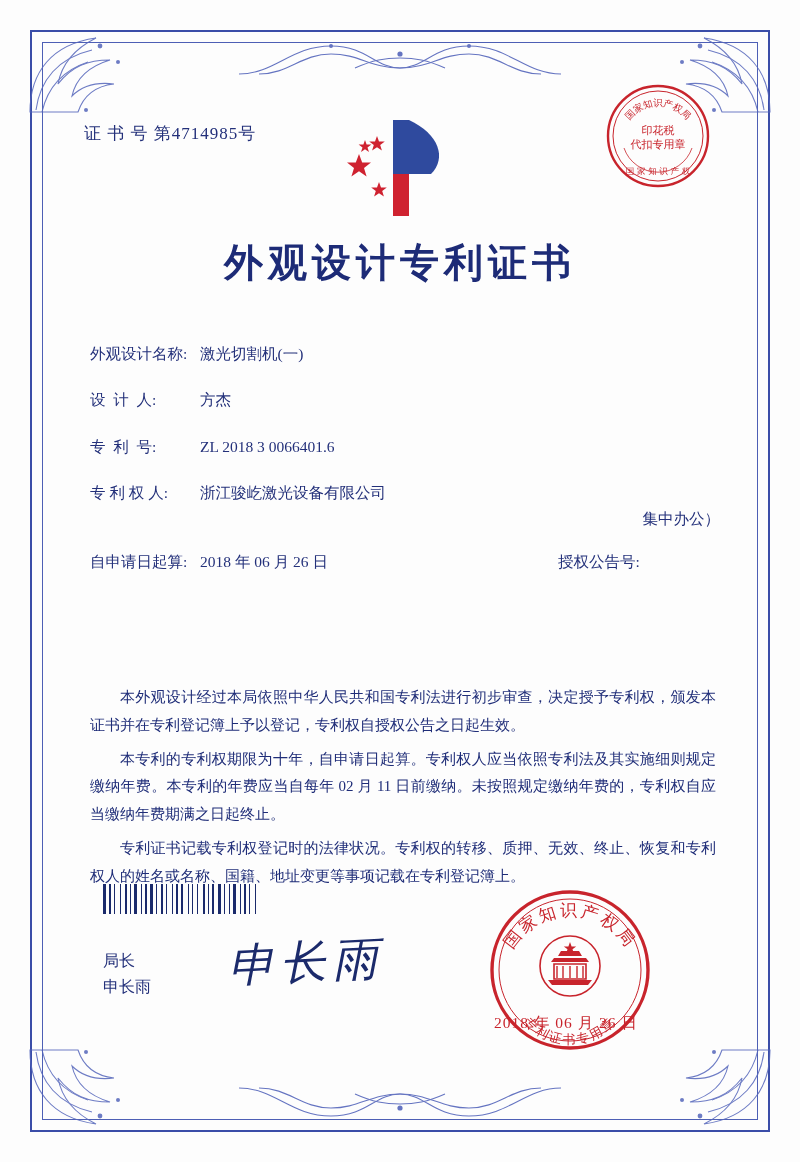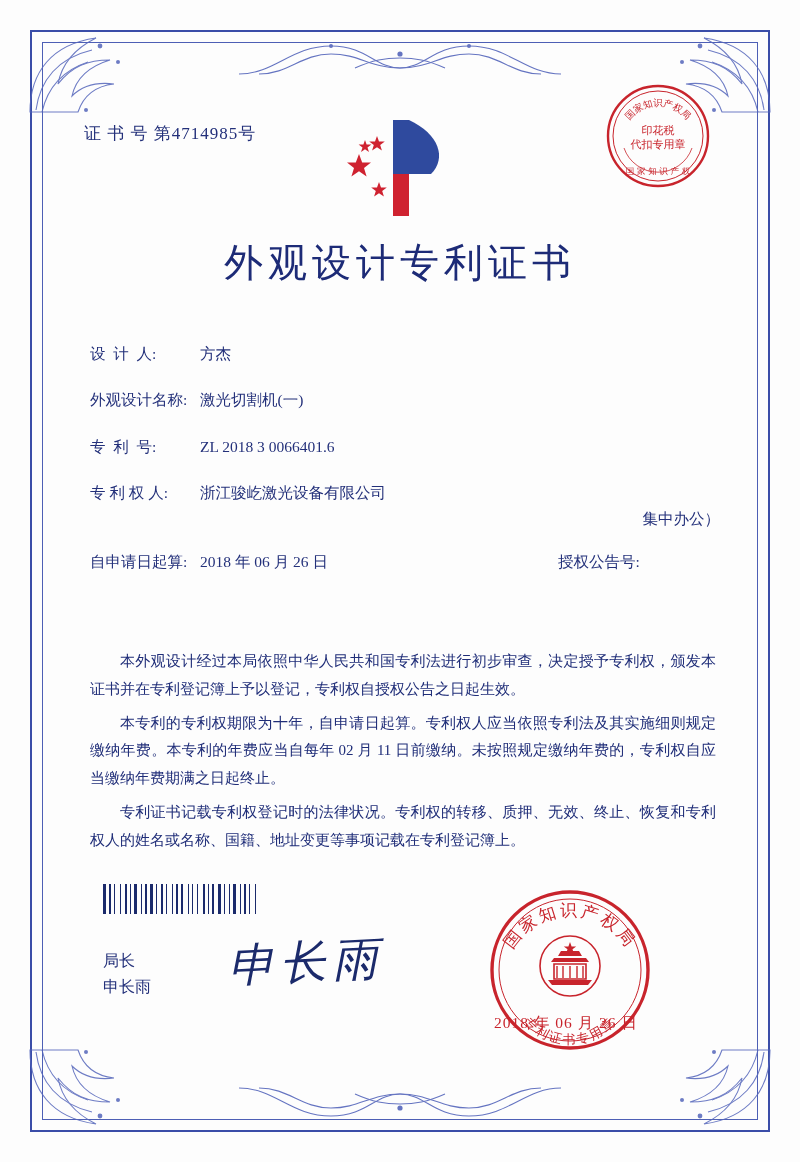--- a/index.html
+++ b/index.html
@@ -95,21 +95,21 @@
     height: 108px;
   }
   .top-seal svg { width: 100%; height: 100%; display: block; }
 
   .title {
     position: absolute;
     left: 0; right: 0;
     top: 236px;
     text-align: center;
     font-size: 39px;
-    font-weight: normal;
+    font-weight: bold;
     letter-spacing: 5px;
     color: #1d2b77;
     font-family: "DejaVu Serif", "Liberation Serif", serif;
   }
 
   
   .fields {
     position: absolute;
     left: 90px;
     right: 80px;
@@ -146,21 +146,21 @@
     margin-top: -18px;
     margin-bottom: 20px;
     text-align: right;
   }
 
   
   .body-text {
     position: absolute;
     left: 90px;
     right: 84px;
-    top: 648px;
+    top: 684px;
     font-size: 15px;
     line-height: 1.85;
     color: #1f2d78;
     text-align: justify;
   }
   .body-text p {
     margin: 0 0 6px 0;
     text-indent: 2em;
   }
 
@@ -325,26 +325,26 @@
       <text x="54" y="66" font-size="11" fill="#c8242c" text-anchor="middle" font-family="'DejaVu Serif',serif">代扣专用章</text>
       <path d="M 20 66 A 36 36 0 0 0 88 66" fill="none" stroke="#c8242c" stroke-width="0.8"></path>
       <text x="54" y="92" font-size="8.5" fill="#c8242c" text-anchor="middle" font-family="'DejaVu Serif',serif">国 家 知 识 产 权</text>
     </svg>
   </div>
 
   <div class="title">外观设计专利证书</div>
 
   <div class="fields">
     <div class="frow">
+      <span class="flabel">外观设计名称:</span>
+      <span class="fvalue">激光切割机(一)</span>
+    </div>
+    <div class="frow">
       <span class="flabel">设  计  人:</span>
       <span class="fvalue">方杰</span>
-    </div>
-    <div class="frow">
-      <span class="flabel">外观设计名称:</span>
-      <span class="fvalue">激光切割机(一)</span>
     </div>
     <div class="frow">
       <span class="flabel">专  利  号:</span>
       <span class="fvalue">ZL 2018 3 0066401.6</span>
     </div>
     <div class="frow">
       <span class="flabel">专 利 权 人:</span>
       <span class="fvalue">浙江骏屹激光设备有限公司</span>
     </div>
     <div class="addr-cont">集中办公）</div>

